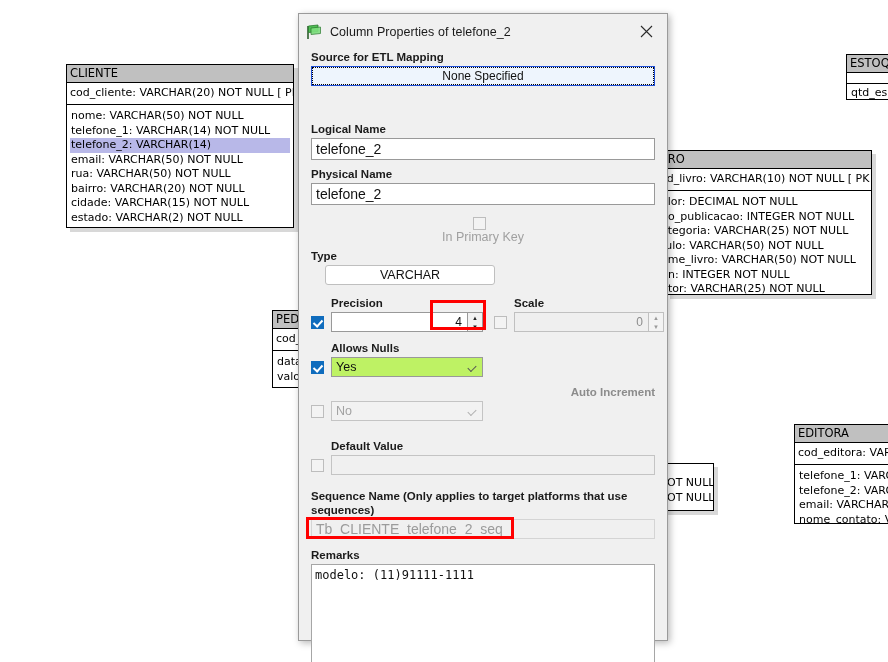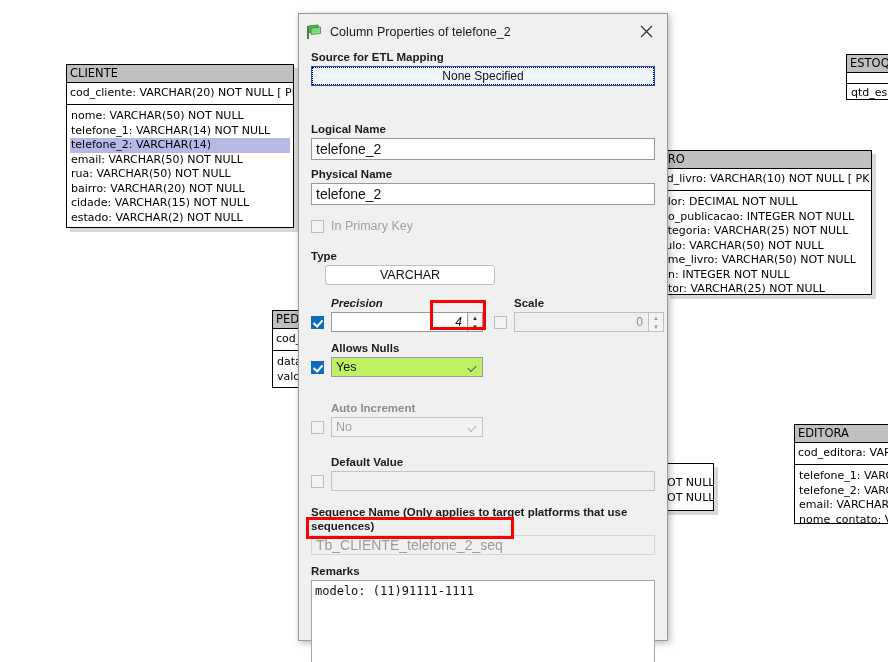--- a/index.html
+++ b/index.html
@@ -402,32 +402,32 @@
 
       <div class="fld-label">Source for ETL Mapping</div>
       <div class="etl-box">None Specified</div>
 
       <div class="fld-label" style="margin-top:36px;">Logical Name</div>
       <div class="txtbox">telefone_2</div>
 
       <div class="fld-label" style="margin-top:7px;">Physical Name</div>
       <div class="txtbox">telefone_2</div>
 
-      <div class="pk-row" style="margin-top:12px;">
+      <div class="pk-row" style="margin-top:12px;flex-direction:column;">
         <span class="cbox disabled"></span>
         <span class="pk-label">In Primary Key</span>
       </div>
 
       <div class="fld-label" style="margin-top:14px;">Type</div>
       <div style="padding-left:14px;">
         <div class="type-btn">VARCHAR</div>
       </div>
 
       <div style="display:flex; margin-top:11px;">
-        <div style="width:172px; padding-left:0;font-style:italic;">
+        <div style="width:172px; padding-left:0;">
           <div class="fld-label" style="padding-left:20px;">Precision</div>
           <div class="row-check">
             <span class="cbox checked"></span>
             <div class="spin" style="width:152px;">
               <div class="val">4</div>
               <div class="arrows">
                 <span>▲</span>
                 <span>▼</span>
               </div>
             </div>
@@ -450,21 +450,21 @@
 
       <div class="fld-label" style="margin-top:9px; padding-left:20px;">Allows Nulls</div>
       <div class="row-check">
         <span class="cbox checked"></span>
         <div class="combo" style="width:152px;">
           <span>Yes</span>
           <span class="chev"></span>
         </div>
       </div>
 
-      <div class="fld-label dim" style="margin-top:24px; padding-left:20px;">Auto Increment</div>
+      <div class="fld-label dim" style="margin-top:8px; padding-left:20px;text-align:right;">Auto Increment</div>
       <div class="row-check">
         <span class="cbox disabled"></span>
         <div class="combo disabled" style="width:152px;">
           <span>No</span>
           <span class="chev"></span>
         </div>
       </div>
 
       <div class="fld-label" style="margin-top:18px; padding-left:20px;">Default Value</div>
       <div class="row-check">

